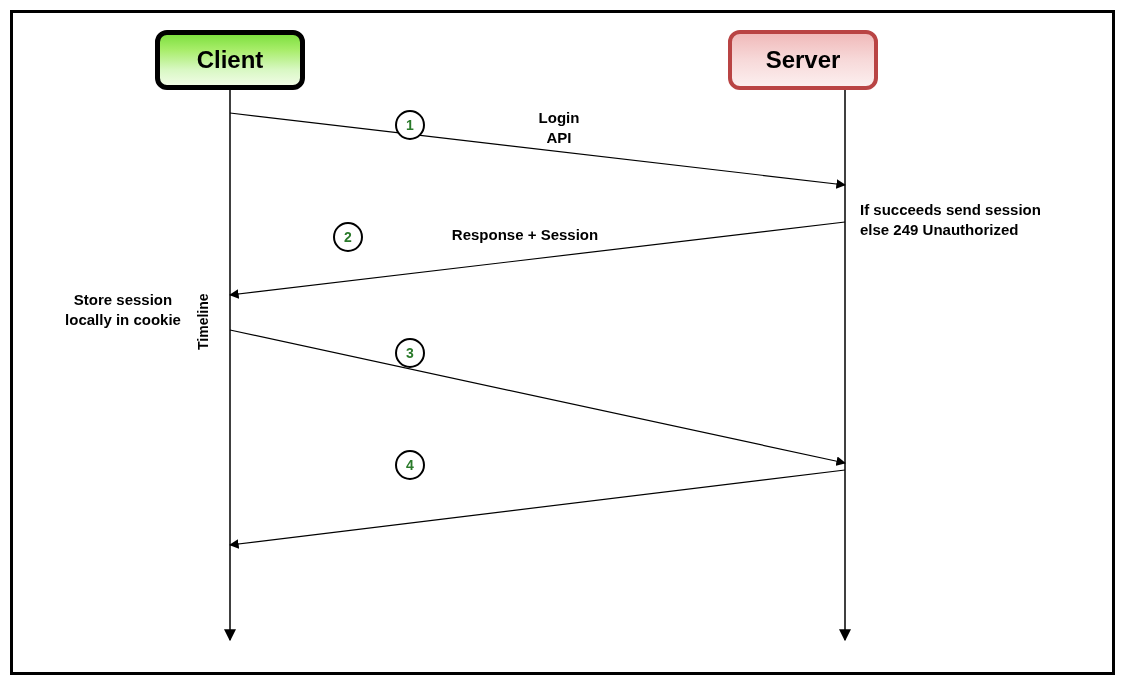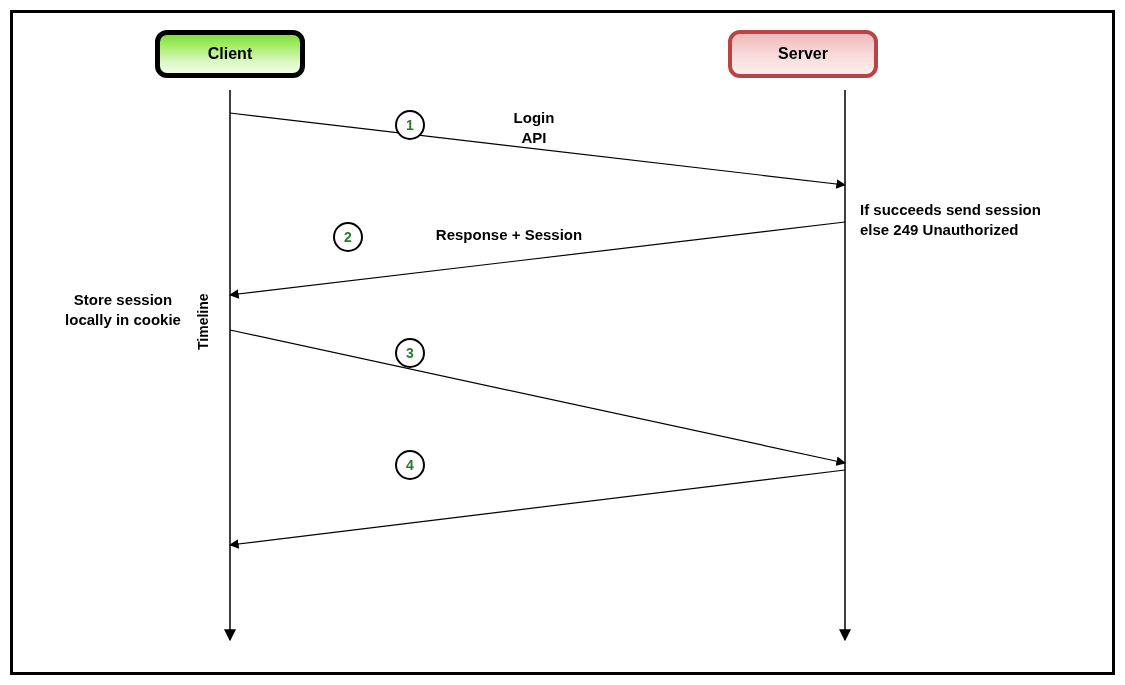--- a/index.html
+++ b/index.html
@@ -3,27 +3,27 @@
   <meta charset="utf-8">
   <style>
     * { margin: 0; padding: 0; box-sizing: border-box; }
     body { font-family: Arial, Helvetica, sans-serif; background: #fff; }
     .canvas { position: relative; width: 1125px; height: 685px; background: #fff; }
     .frame { position: absolute; left: 10px; top: 10px; width: 1105px; height: 665px; border: 3px solid #000; }
     
     .participant-box {
       position: absolute;
       width: 150px;
-      height: 48px;
+      height: 60px;
       border-radius: 12px;
       display: flex;
       align-items: center;
       justify-content: center;
       font-weight: bold;
-      font-size: 16px;
+      font-size: 24px;
     }
     .client-box {
       left: 155px; top: 30px;
       border: 5px solid #000;
       background: linear-gradient(to bottom, #7fe040 0%, #a8ed6a 30%, #d9f8c4 70%, #f0fce5 100%);
     }
     .server-box {
       left: 728px; top: 30px;
       border: 4px solid #b94444;
       background: linear-gradient(to bottom, #f0baba 0%, #f7d9d9 50%, #fcefef 100%);
@@ -102,27 +102,27 @@
   <div class="participant-box client-box">
     <span>Client</span>
   </div>
   <div class="participant-box server-box">
     <span>Server</span>
   </div>
 
   <div class="step-badge" style="left:395px; top:110px;">
     <span>1</span>
   </div>
-  <div class="msg-label" style="left:464px; top:108px; width:140px;">Login
+  <div class="msg-label" style="left:489px; top:108px; width:140px;">Login
 API</div>
 
   <div class="step-badge" style="left:333px; top:222px;">
     <span>2</span>
   </div>
-  <div class="msg-label" style="left:384px; top:225px; width:250px;">Response + Session</div>
+  <div class="msg-label" style="left:400px; top:225px; width:250px;">Response + Session</div>
 
   <div class="step-badge" style="left:395px; top:338px;">
     <span>3</span>
   </div>
 
   <div class="step-badge" style="left:395px; top:450px;">
     <span>4</span>
   </div>
 
   <div class="side-note" style="left:860px; top:200px; width:210px; text-align:left;">If succeeds send session

